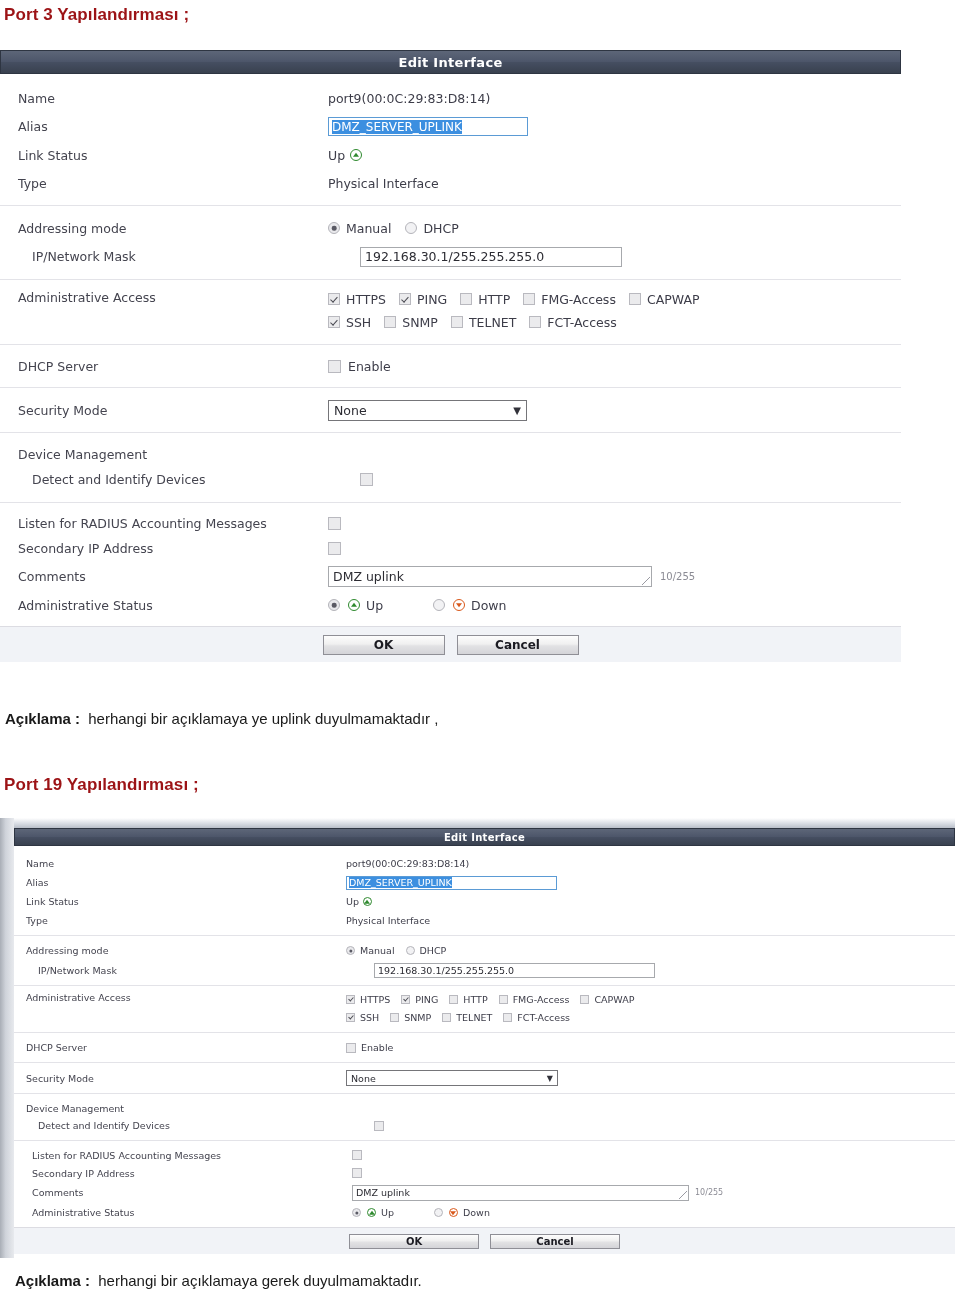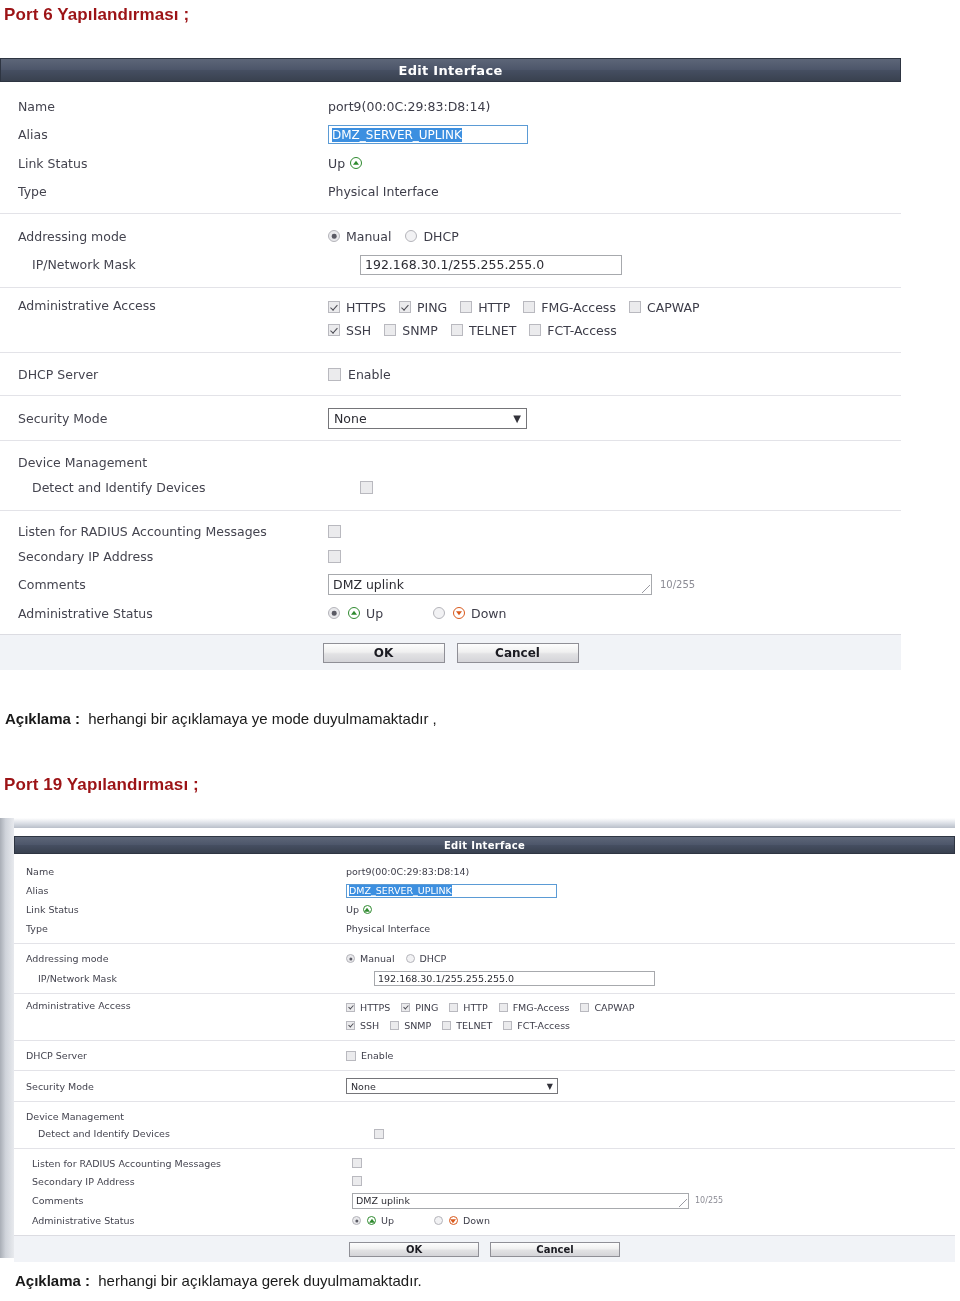--- a/index.html
+++ b/index.html
@@ -27,21 +27,20 @@
     font-family:"DejaVu Sans", sans-serif;
     color:#3d3d49;
     box-sizing:border-box;
   }
   .fg .titlebar{
     background:linear-gradient(to bottom,#5d6678 0%,#4d566a 48%,#454e61 52%,#39414f 100%);
     color:#ffffff;font-weight:bold;text-align:center;
     border:1px solid #2e3542;
     display:flex;align-items:center;justify-content:center;
     letter-spacing:.3px;
-    margin-top:8px;
   }
   .fg .body{background:#fff;}
   .fg .grp{border-bottom:1px solid #e3e3e8;}
   .fg .grp.last{border-bottom:none;}
   .fg .row{display:flex;align-items:center;}
   .fg .lbl{flex:0 0 auto;color:#44444f;}
   .fg .val{flex:1 1 auto;display:flex;align-items:center;flex-wrap:wrap;}
   .fg .indent{padding-left:14px;}
 
   
@@ -131,21 +130,21 @@
     background:linear-gradient(to bottom,#ffffff 0%,#d9dde4 55%,#b9bfc9 100%);
   }
   .chrome-left{
     position:absolute;
     background:linear-gradient(to right,#a9aeb6 0%,#cfd3da 40%,#e8eaee 100%);
   }
 </style>
 </head>
 <body>
 
-<div class="doc-head" style="position:absolute;left:4px;top:5px;">Port 6 Yapılandırması ;</div>
+<div class="doc-head" style="position:absolute;left:4px;top:5px;">Port 3 Yapılandırması ;</div>
 
 <div class="fg" style="left:0px;top:50px;width:901px;height:630px;">
 
   <div class="titlebar" style="height:22px;font-size:13px;">
     <span>Edit Interface</span>
   </div>
 
   <div class="body" style="font-size:12.5px;">
 
     <div class="grp" style="padding:10px 0 8px 0;">
@@ -325,21 +324,21 @@
   </div>
 
   <div class="footer" style="height:35px;">
     <div class="btn" style="width:122px;height:20px;font-size:12px;margin-right:12px;">OK</div>
     <div class="btn" style="width:122px;height:20px;font-size:12px;">Cancel</div>
   </div>
 </div>
 
 <div class="doc-note" style="position:absolute;left:5px;top:710px;">
   <b>Açıklama :</b>
-  <span style="margin-left:4px;">herhangi bir açıklamaya  ye mode duyulmamaktadır ,</span>
+  <span style="margin-left:4px;">herhangi bir açıklamaya  ye uplink duyulmamaktadır ,</span>
 </div>
 
 <div class="doc-head" style="position:absolute;left:4px;top:775px;">Port 19 Yapılandırması ;</div>
 
 <div class="chrome-top" style="left:0px;top:818px;width:955px;height:10px;"></div>
 <div class="chrome-left" style="left:0px;top:818px;width:14px;height:440px;"></div>
 
 <div class="fg" style="left:14px;top:828px;width:941px;height:430px;">
 
   <div class="titlebar" style="height:16px;font-size:10px;">

